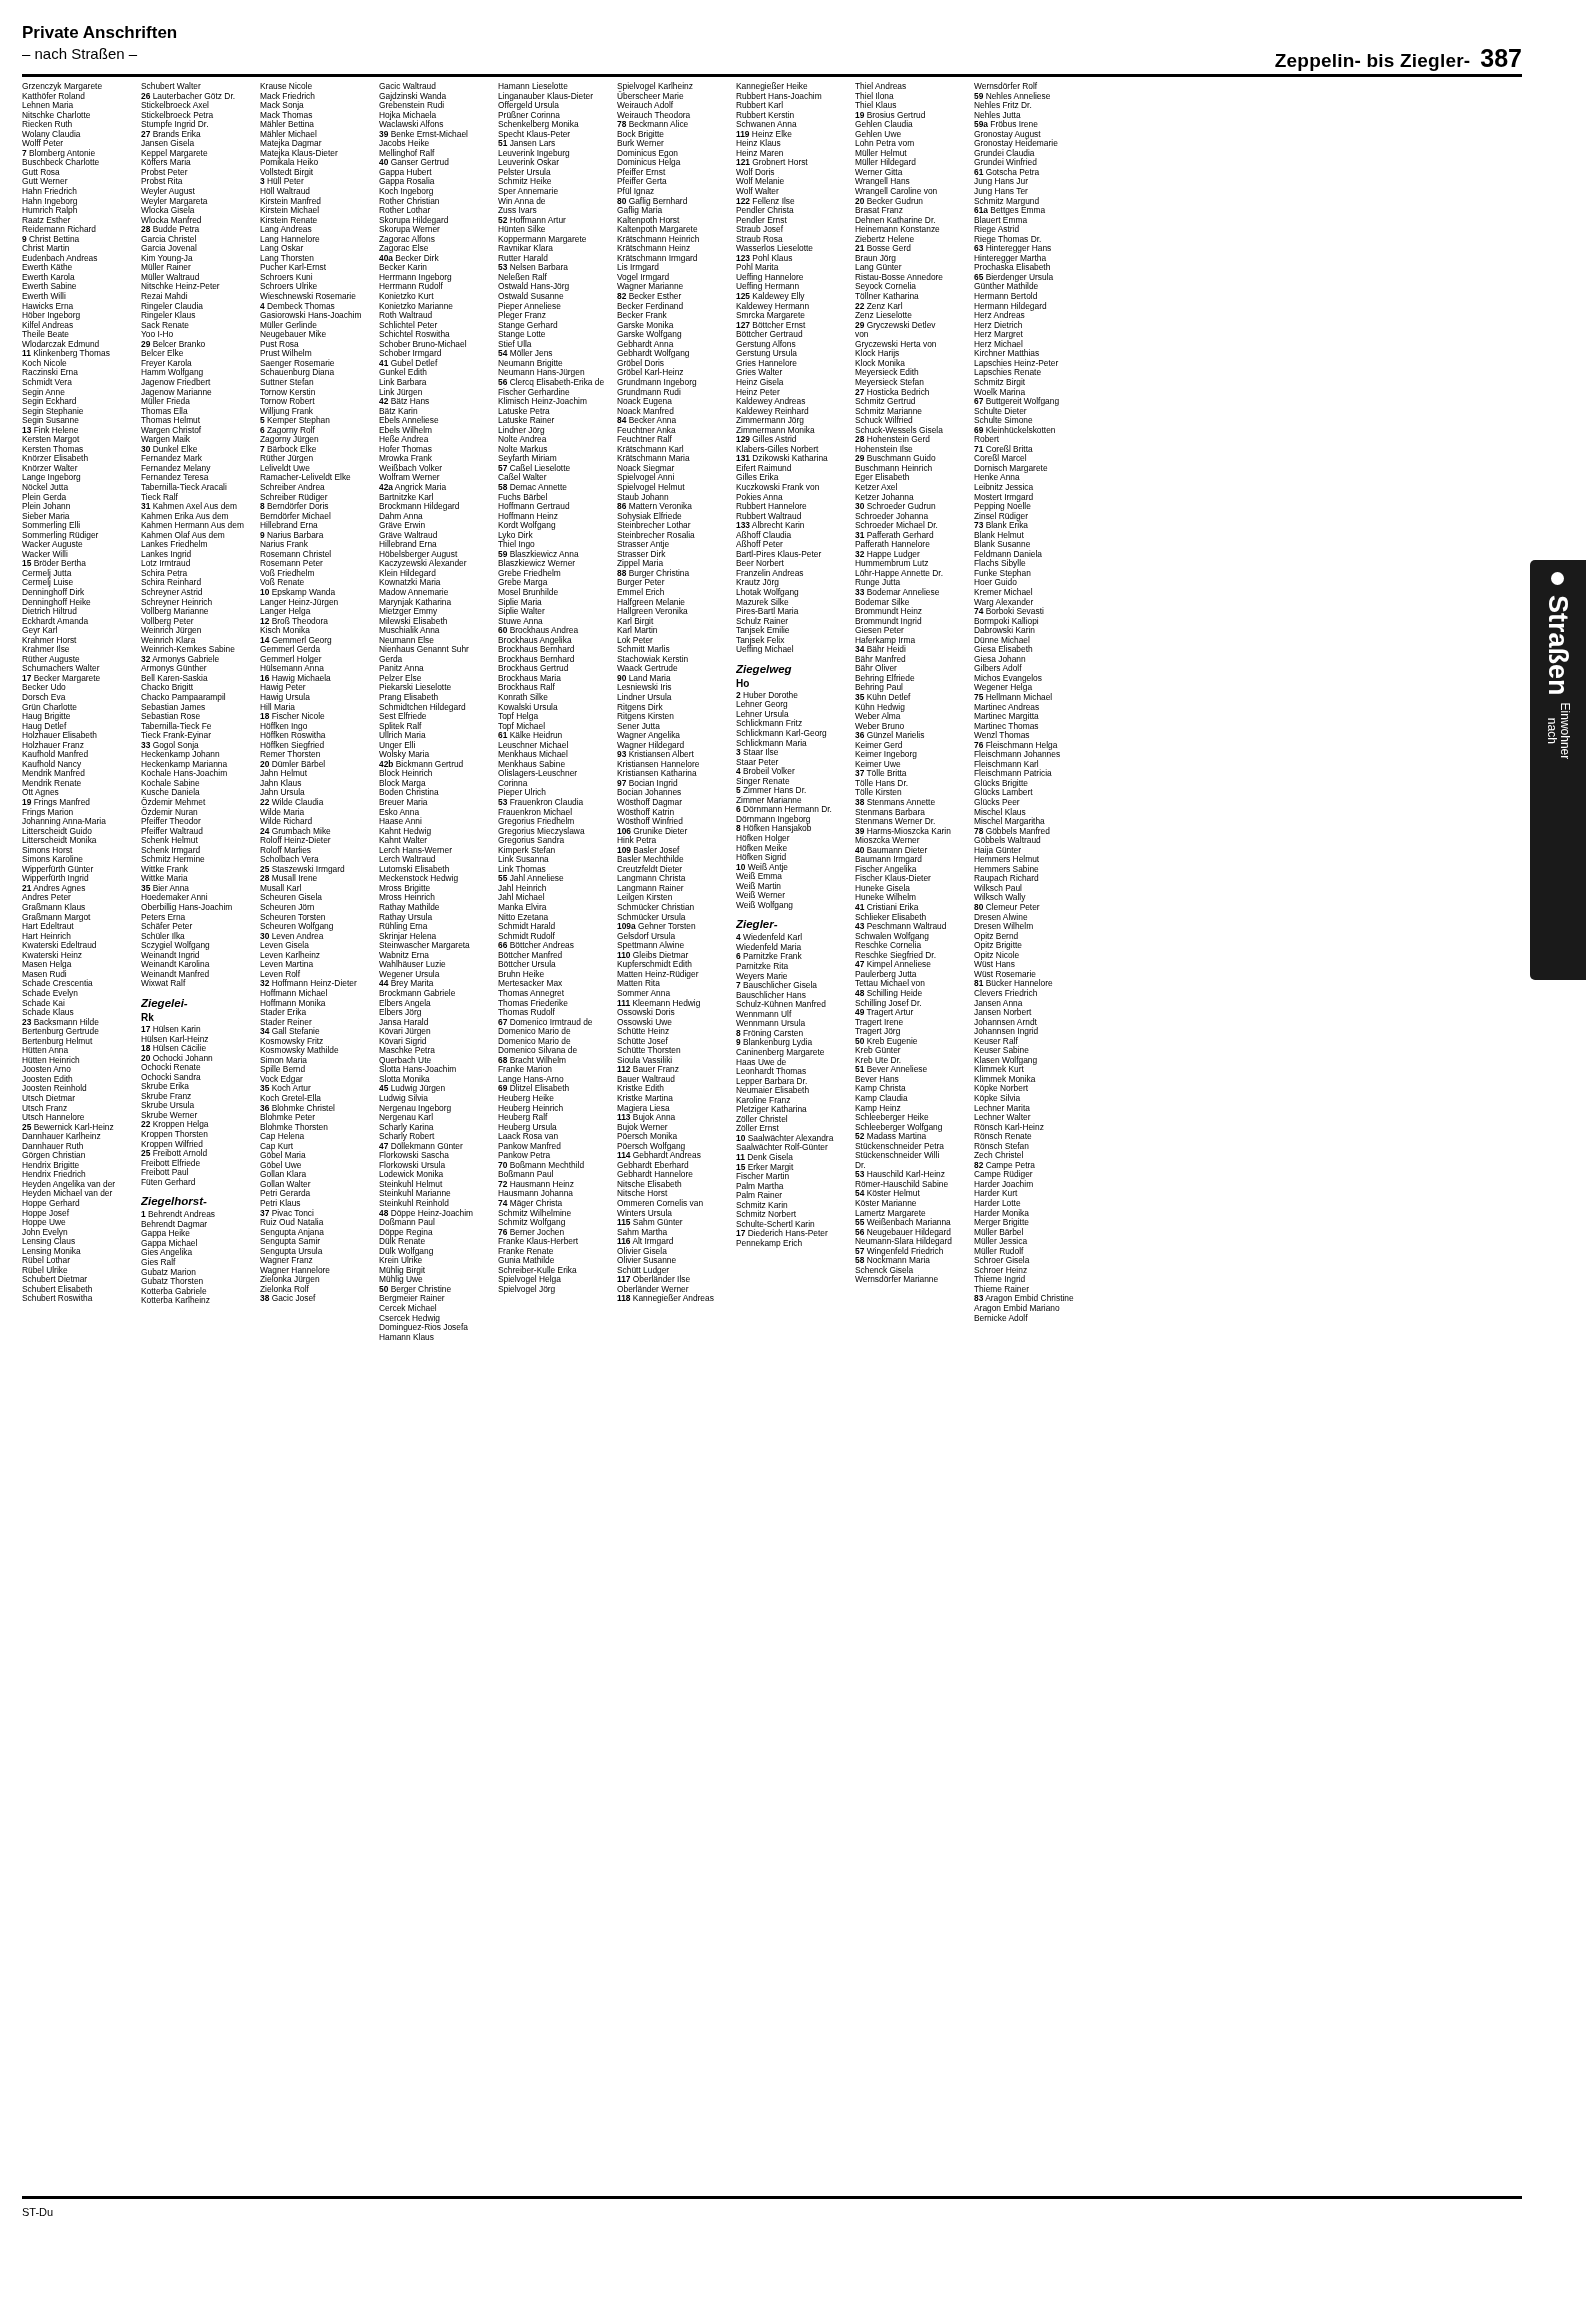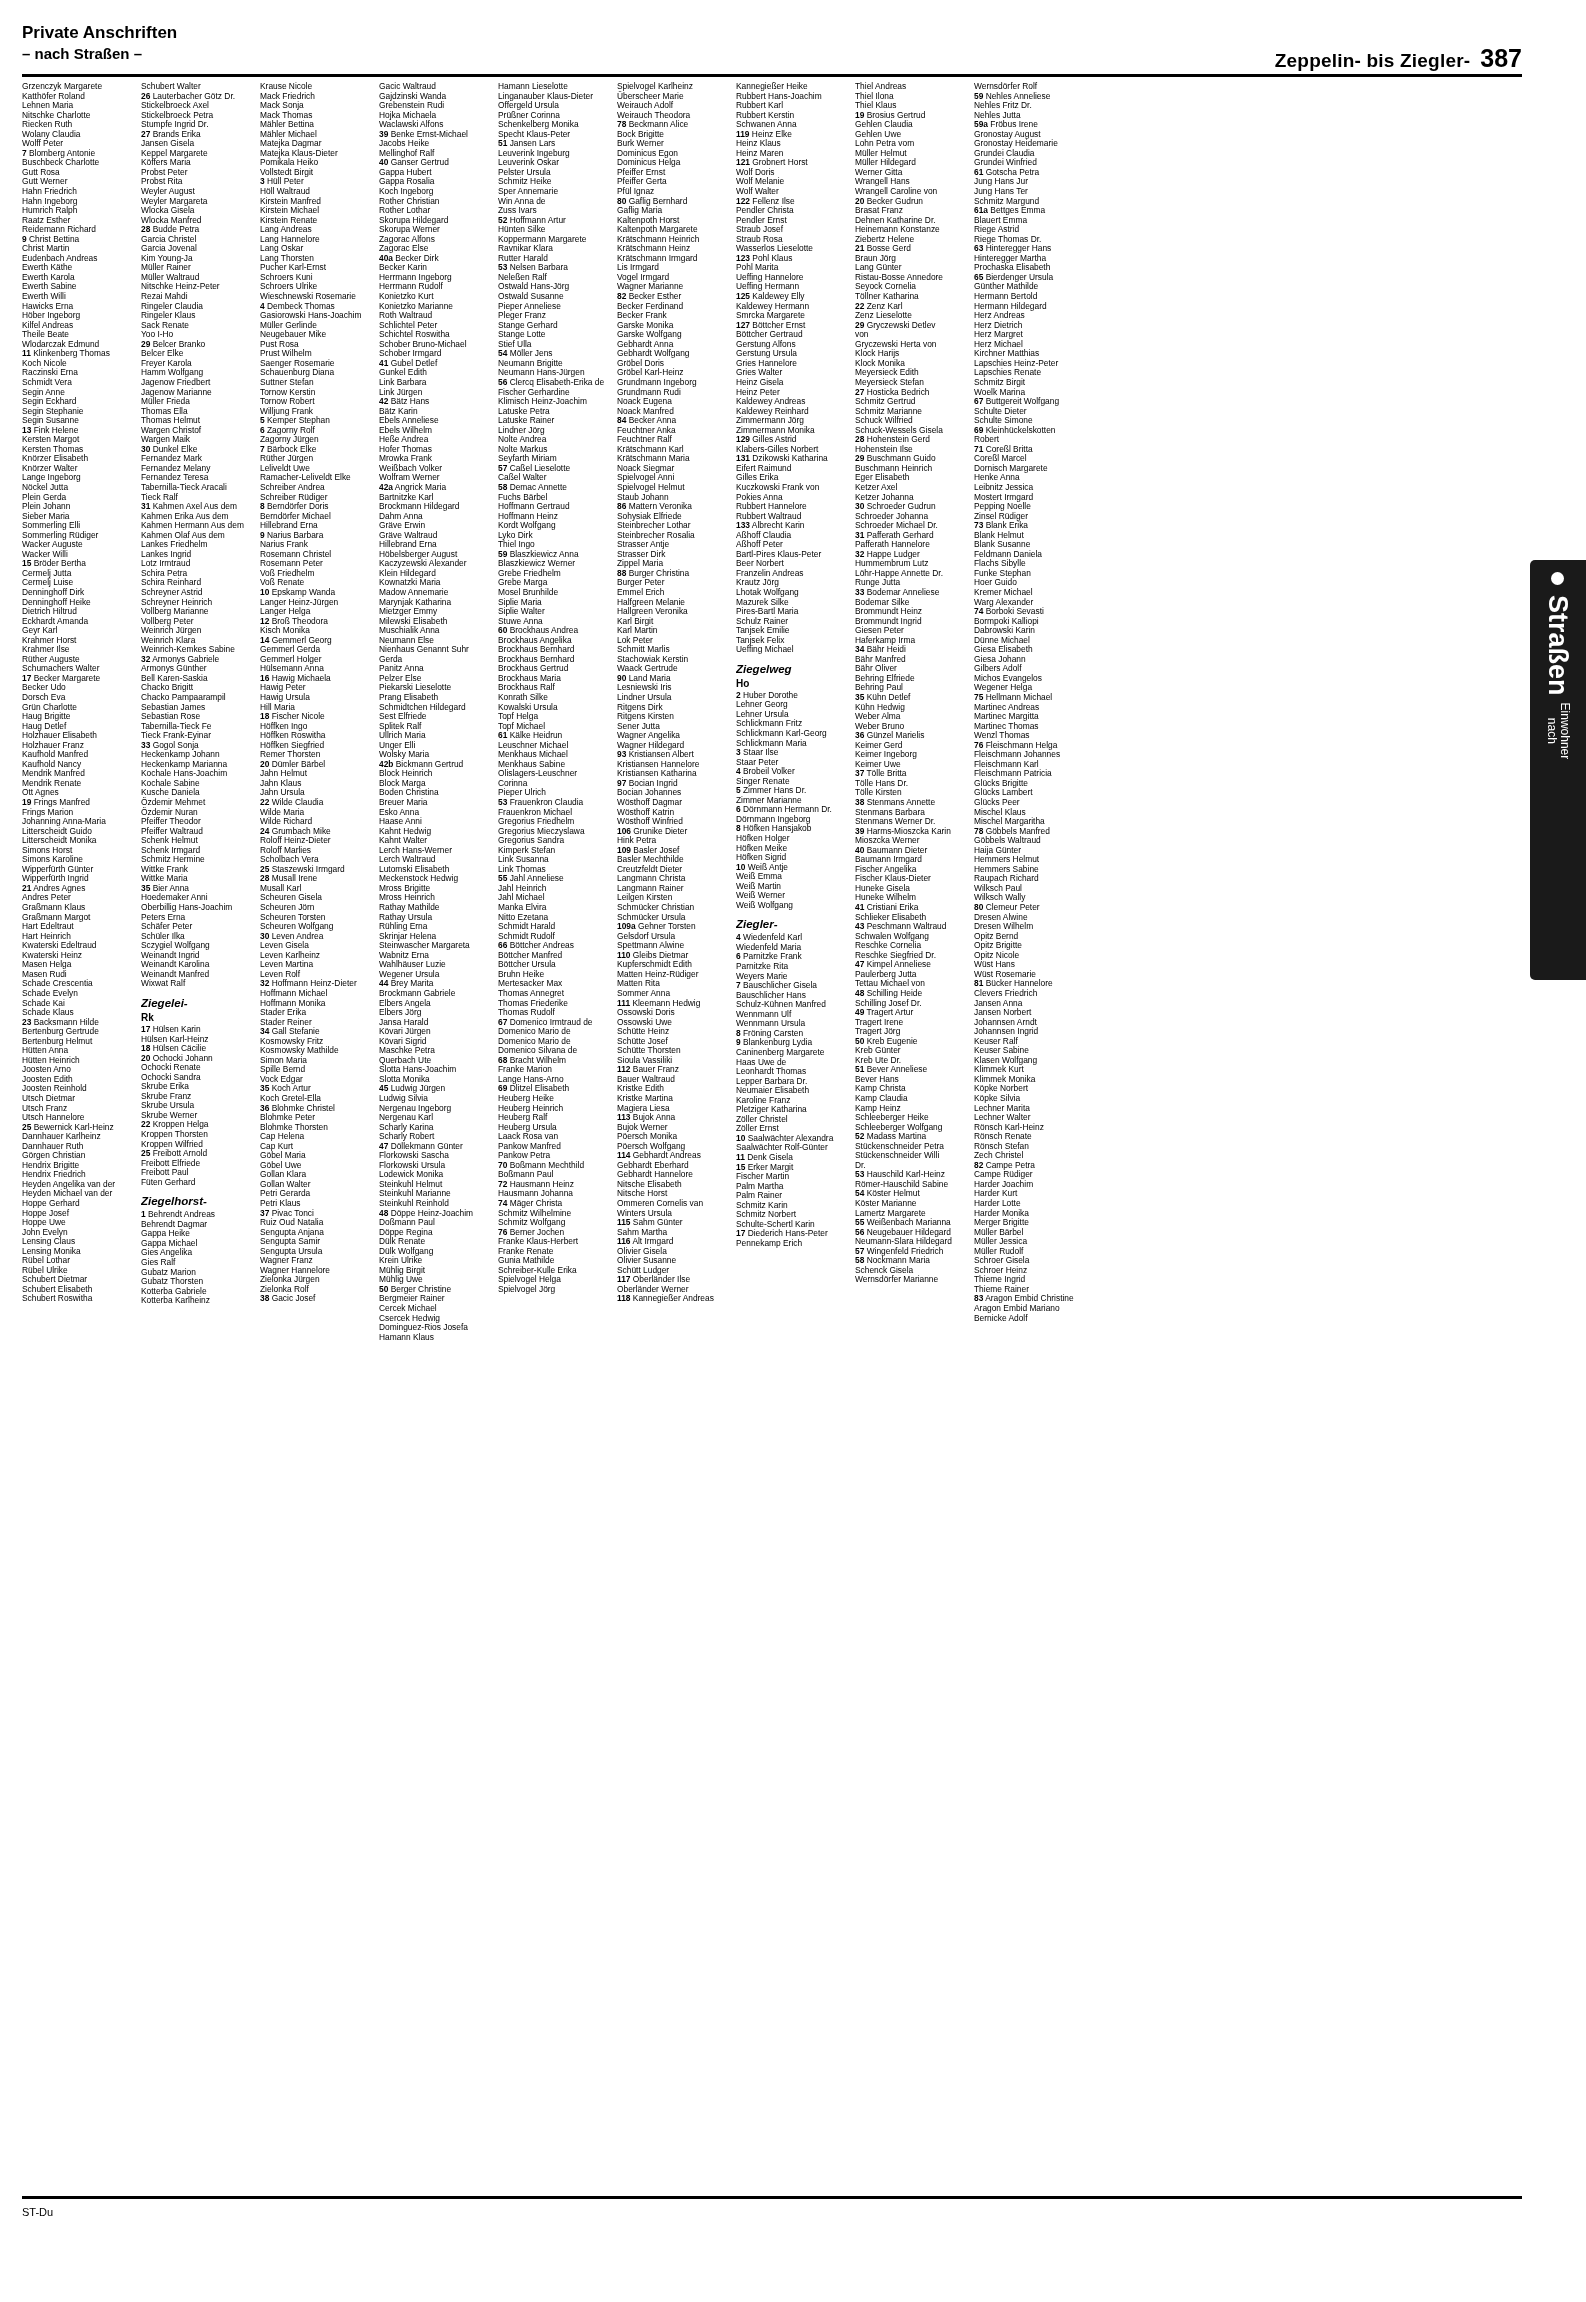--- a/index.html
+++ b/index.html
@@ -34,21 +34,21 @@
   .header-left {
     position: absolute;
     left: 0;
     top: 0;
     font-size: 17px;
     font-weight: bold;
     line-height: 21px;
   }
   .header-left .sub {
     font-size: 15px;
-    font-weight: bold;
+    font-weight: normal;
   }
   .header-right {
     position: absolute;
     right: 0;
     top: 22px;
     text-align: left;
     white-space: nowrap;
   }
   .header-right .range {
     font-size: 19px;

